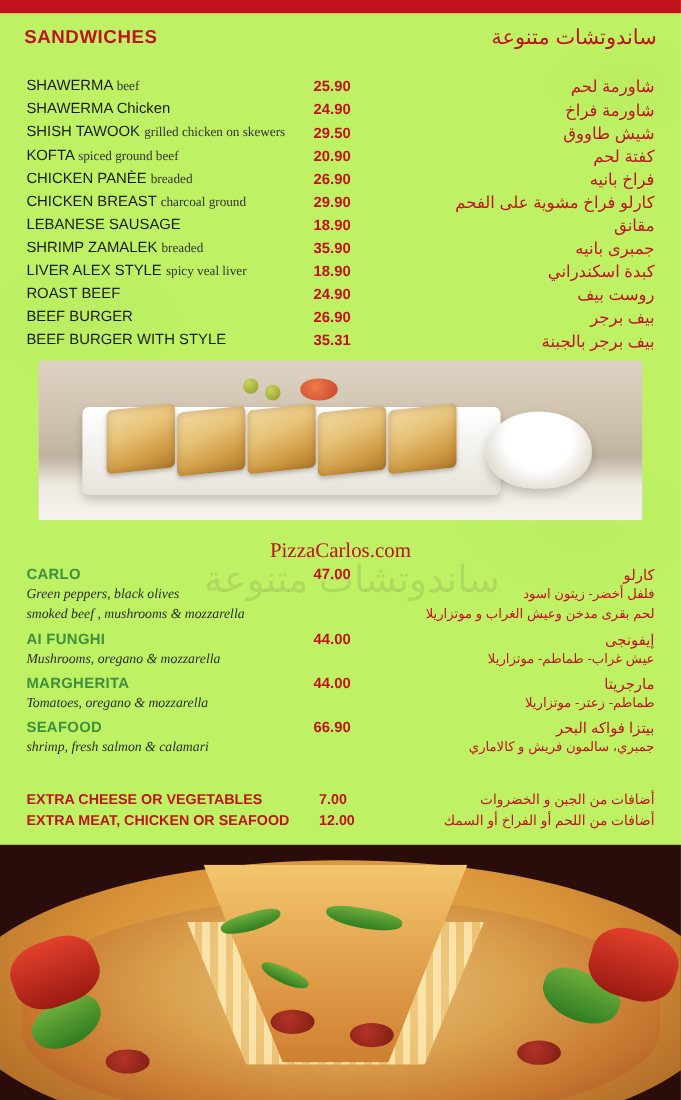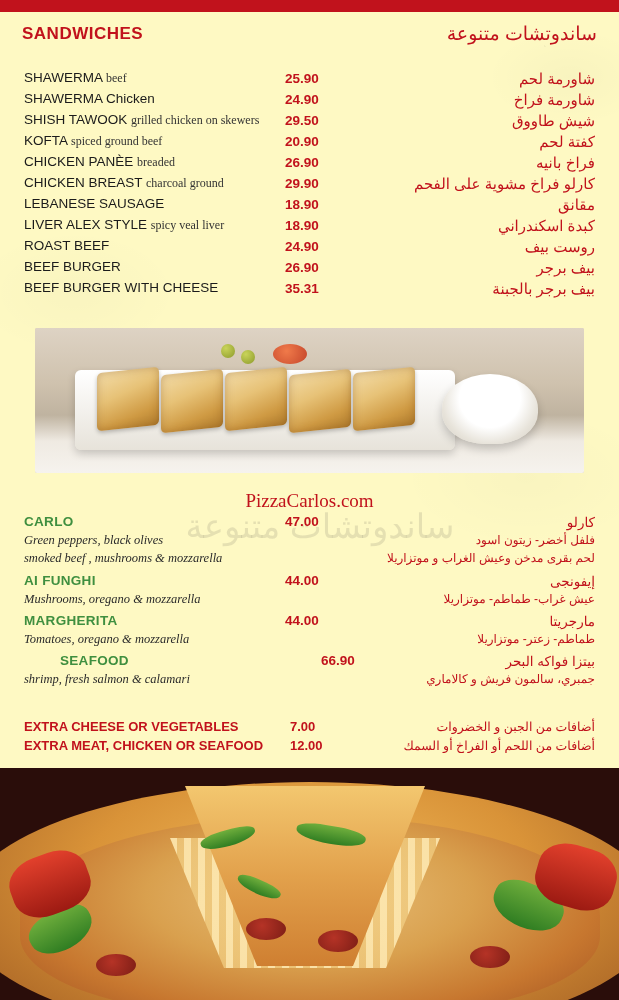--- a/index.html
+++ b/index.html
@@ -7,21 +7,21 @@
     width: 619px;
     height: 1000px;
     background: #ffffff;
     font-family: "Liberation Sans", sans-serif;
   }
   .page {
     position: relative;
     width: 619px;
     height: 1000px;
     overflow: hidden;
-    background: #fef9c3;
+    background: #bef264;
   }
   
   .page::before {
     content: "";
     position: absolute;
     top: 0; left: 0; right: 0; height: 770px;
     background:
       radial-gradient(circle at 88% 6%, rgba(0,0,0,0.035) 0 1px, transparent 1px),
       radial-gradient(ellipse 120px 70px at 92% 10%, rgba(0,0,0,0.022), transparent 70%),
       radial-gradient(ellipse 150px 90px at 12% 38%, rgba(0,0,0,0.018), transparent 70%),
@@ -338,41 +338,46 @@
       <div class="price">29.90</div>
       <div class="ar">كارلو فراخ مشوية على الفحم</div>
     </div>
 
     <div class="row">
       <div class="name"><span>LEBANESE SAUSAGE</span></div>
       <div class="price">18.90</div>
       <div class="ar">مقانق</div>
     </div>
 
+    <div class="row">
+      <div class="name"><span>SHRIMP ZAMALEK</span> <span class="desc">breaded</span></div>
+      <div class="price">35.90</div>
+      <div class="ar">جمبرى بانيه</div>
+    </div>
 
     <div class="row">
       <div class="name"><span>LIVER ALEX STYLE</span> <span class="desc">spicy veal liver</span></div>
       <div class="price">18.90</div>
       <div class="ar">كبدة اسكندراني</div>
     </div>
 
     <div class="row">
       <div class="name"><span>ROAST BEEF</span></div>
       <div class="price">24.90</div>
       <div class="ar">روست بيف</div>
     </div>
 
     <div class="row">
       <div class="name"><span>BEEF BURGER</span></div>
       <div class="price">26.90</div>
       <div class="ar">بيف برجر</div>
     </div>
 
     <div class="row">
-      <div class="name"><span>BEEF BURGER WITH CHEESE</span></div>
+      <div class="name"><span>BEEF BURGER WITH STYLE</span></div>
       <div class="price">35.31</div>
       <div class="ar">بيف برجر بالجبنة</div>
     </div>
 
   </div>
 
   <div class="photo1">
     <div class="bg"></div>
     <div class="plate"></div>
     <div class="wrapitem" style="left:62px;top:42px;"></div>
@@ -419,21 +424,21 @@
     <div class="prow" style="margin-top:3px;">
       <div class="name">MARGHERITA</div>
       <div class="price">44.00</div>
       <div class="ar">مارجريتا</div>
     </div>
     <div class="drow">
       <div class="en">Tomatoes, oregano &amp; mozzarella</div>
       <div class="ar">طماطم- زعتر- موتزاريلا</div>
     </div>
 
-    <div class="prow" style="margin-top:3px;margin-left:36px;">
+    <div class="prow" style="margin-top:3px;">
       <div class="name">SEAFOOD</div>
       <div class="price">66.90</div>
       <div class="ar">بيتزا فواكه البحر</div>
     </div>
     <div class="drow">
       <div class="en">shrimp, fresh salmon &amp; calamari</div>
       <div class="ar">جمبري، سالمون فريش و كالاماري</div>
     </div>
 
   </div>

